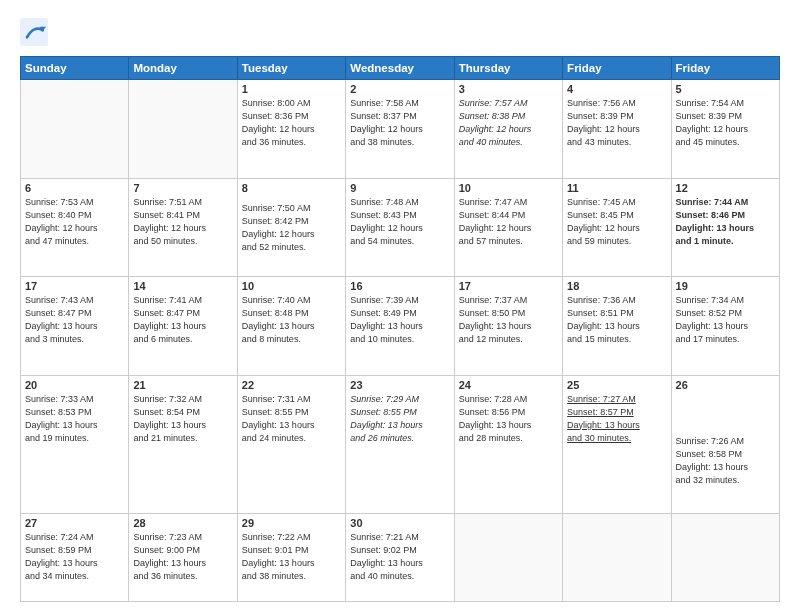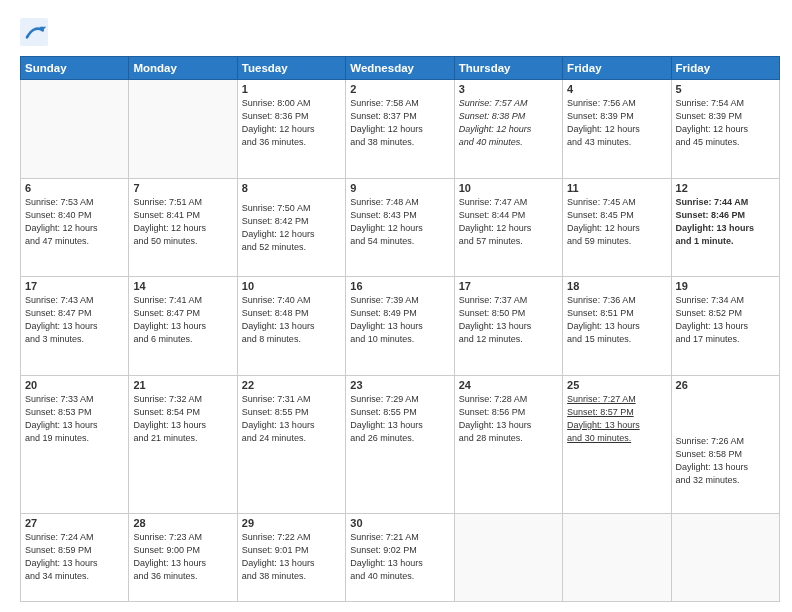--- a/index.html
+++ b/index.html
@@ -288,21 +288,21 @@
           </td>
           <td>
             <span class="day-num">22</span>
             <div class="day-info" style="white-space: pre-line;">Sunrise: 7:31 AM
 Sunset: 8:55 PM
 Daylight: 13 hours
 and 24 minutes.</div>
           </td>
           <td>
             <span class="day-num">23</span>
-            <div class="day-info" style="white-space: pre-line;">Sunrise: 7:29 AM
+            <div class="day-info" style="white-space: pre-line; font-style: italic;">Sunrise: 7:29 AM
 Sunset: 8:55 PM
 Daylight: 13 hours
 and 26 minutes.</div>
           </td>
           <td>
             <span class="day-num">24</span>
             <div class="day-info" style="white-space: pre-line;">Sunrise: 7:28 AM
 Sunset: 8:56 PM
 Daylight: 13 hours
 and 28 minutes.</div>

